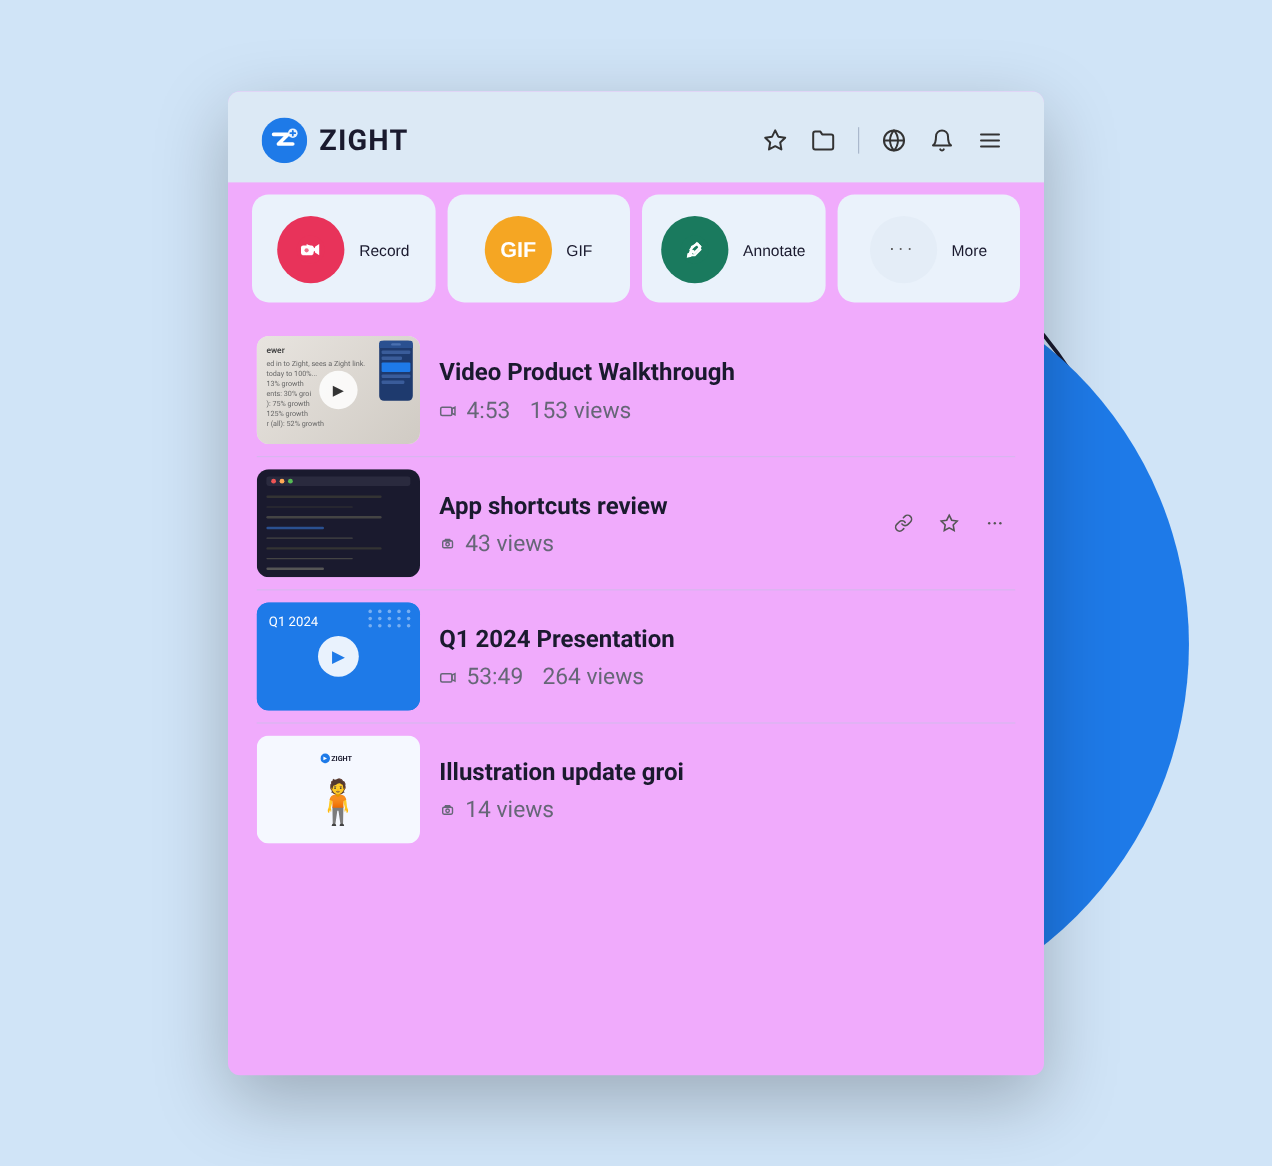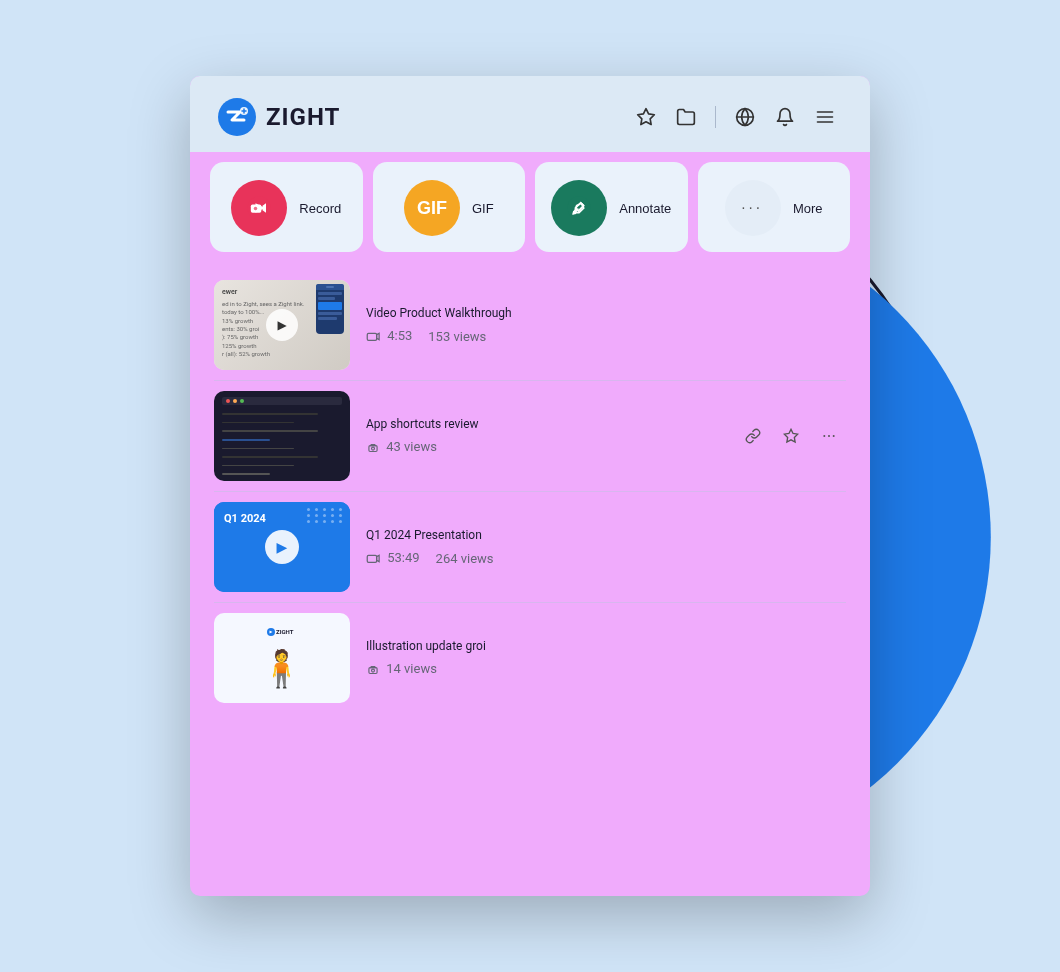--- a/index.html
+++ b/index.html
@@ -272,21 +272,21 @@
       display: flex;
       align-items: center;
       justify-content: center;
       position: relative;
     }
     .thumb-3 .q1-label {
       position: absolute;
       left: 10px;
       top: 10px;
       font-size: 11px;
-      font-weight: 700;
+      font-weight: 400;
       color: white;
     }
     .thumb-3 .play-btn {
       width: 34px;
       height: 34px;
       background: rgba(255,255,255,0.9);
       border-radius: 50%;
       display: flex;
       align-items: center;
       justify-content: center;
@@ -326,30 +326,30 @@
     }
 
     .media-info {
       flex: 1;
       display: flex;
       flex-direction: column;
       gap: 8px;
     }
 
     .media-title {
-      font-size: 12px;
-      font-weight: 400;
+      font-size: 20px;
+      font-weight: 700;
       color: #1a1a2e;
     }
 
     .media-meta {
       display: flex;
       align-items: center;
       gap: 16px;
-      font-size: 13px;
+      font-size: 19px;
       color: #667;
     }
 
     .item-actions {
       display: flex;
       align-items: center;
       gap: 8px;
       position: absolute;
       right: 10px;
       top: 50%;

